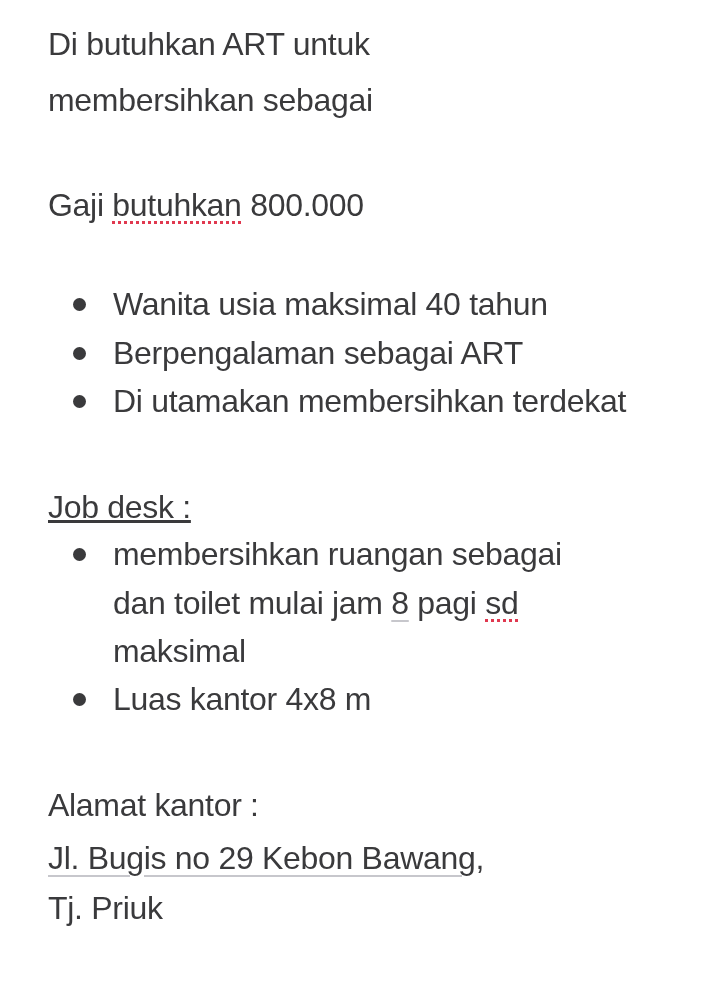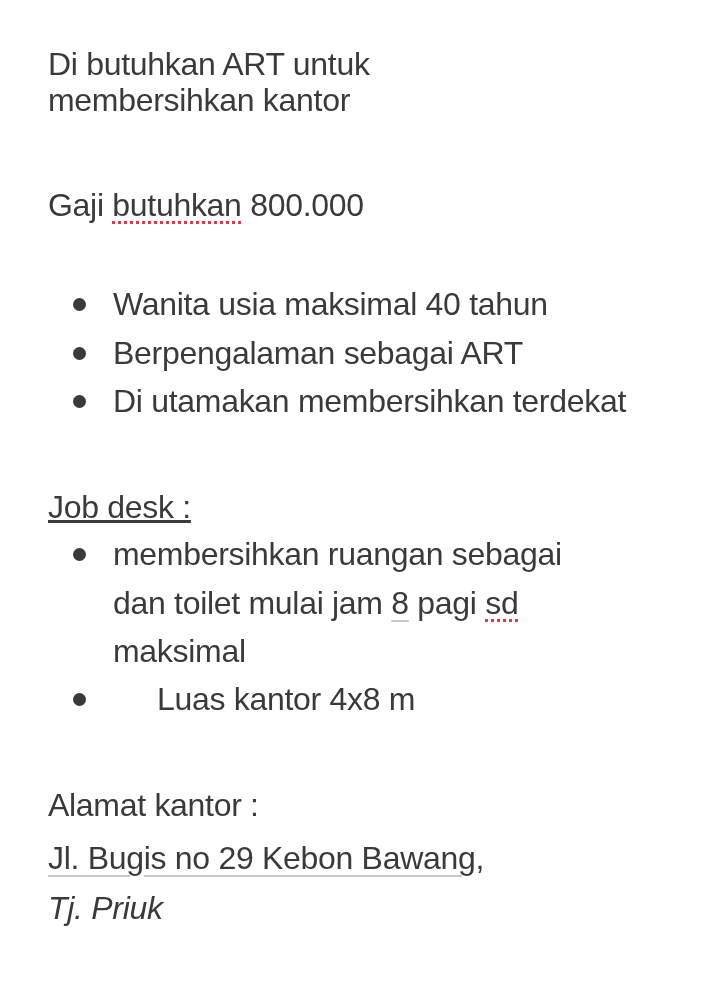--- a/index.html
+++ b/index.html
@@ -46,22 +46,22 @@
       text-decoration: underline solid #c7c7cc;
       text-decoration-thickness: 2px;
       text-underline-offset: 6px;
     }
   </style>
 </head>
 <body>
 
 <div class="note">
 
-  <div class="line" style="top:44px;text-align:right;">Di butuhkan ART untuk</div>
-  <div class="line" style="top:80px;">membersihkan kantor</div>
+  <div class="line" style="top:24px;text-align:right;">Di butuhkan ART untuk</div>
+  <div class="line" style="top:80px;">membersihkan sebagai</div>
 
   <div class="line" style="top:185px;">
     <span>Gaji </span><span class="spell">butuhkan</span><span> 800.000</span>
   </div>
 
   <div>
     <div class="bullet-dot" style="left:25px; top:298px;"></div>
     <div class="line" style="left:65px; top:284px;">Wanita usia maksimal 40 tahun</div>
 
     <div class="bullet-dot" style="left:25px; top:347px;"></div>
@@ -75,22 +75,22 @@
 
   <div>
     <div class="bullet-dot" style="left:25px; top:548px;"></div>
     <div class="line" style="left:65px; top:534px;">membersihkan ruangan sebagai</div>
     <div class="line" style="left:65px; top:583px;">
       <span>dan toilet mulai jam </span><span class="detect">8</span><span> pagi </span><span class="spell">sd</span>
     </div>
     <div class="line" style="left:65px; top:631px;">maksimal</div>
 
     <div class="bullet-dot" style="left:25px; top:693px;"></div>
-    <div class="line" style="left:65px; top:679px;margin-left:44px;">Luas kantor 4x8 m</div>
+    <div class="line" style="left:65px; top:679px;">Luas kantor 4x8 m</div>
   </div>
 
   <div class="line" style="top:785px;">Alamat kantor :</div>
   <div class="line" style="top:838px;">
     <span class="detect">Jl. Bugis no 29 Kebon Bawang</span><span>,</span>
   </div>
-  <div class="line" style="top:888px;font-style:italic;">Tj. Priuk</div>
+  <div class="line" style="top:888px;">Tj. Priuk</div>
 
 </div>
 
 </body></html>

